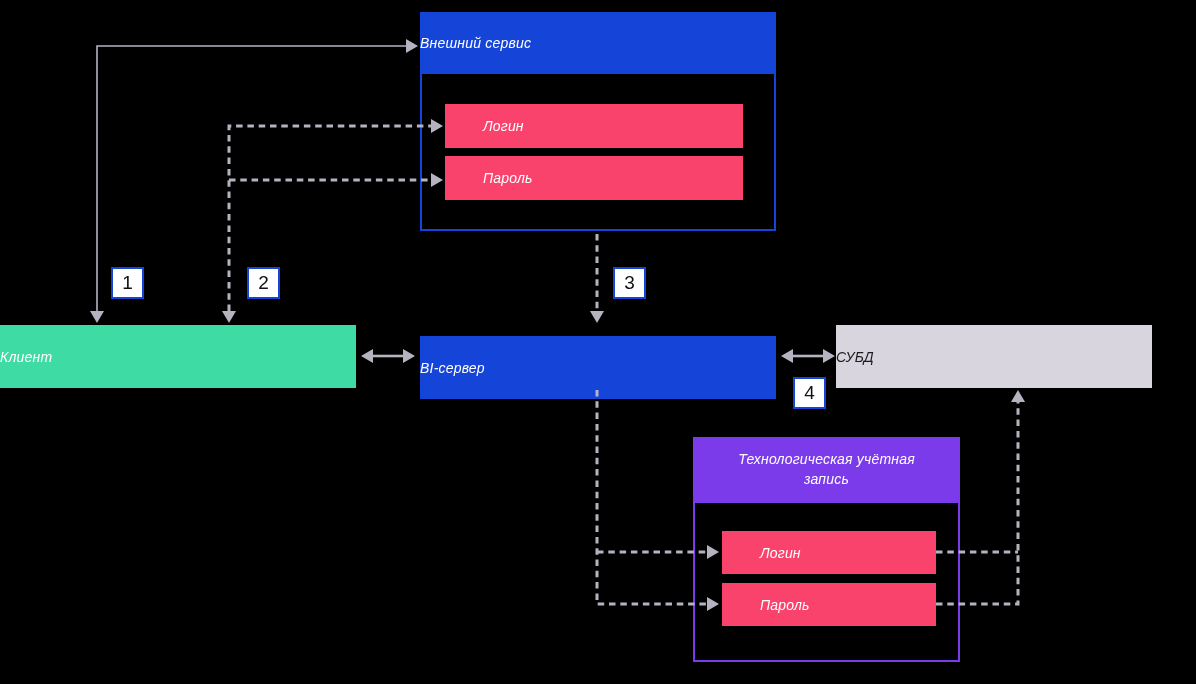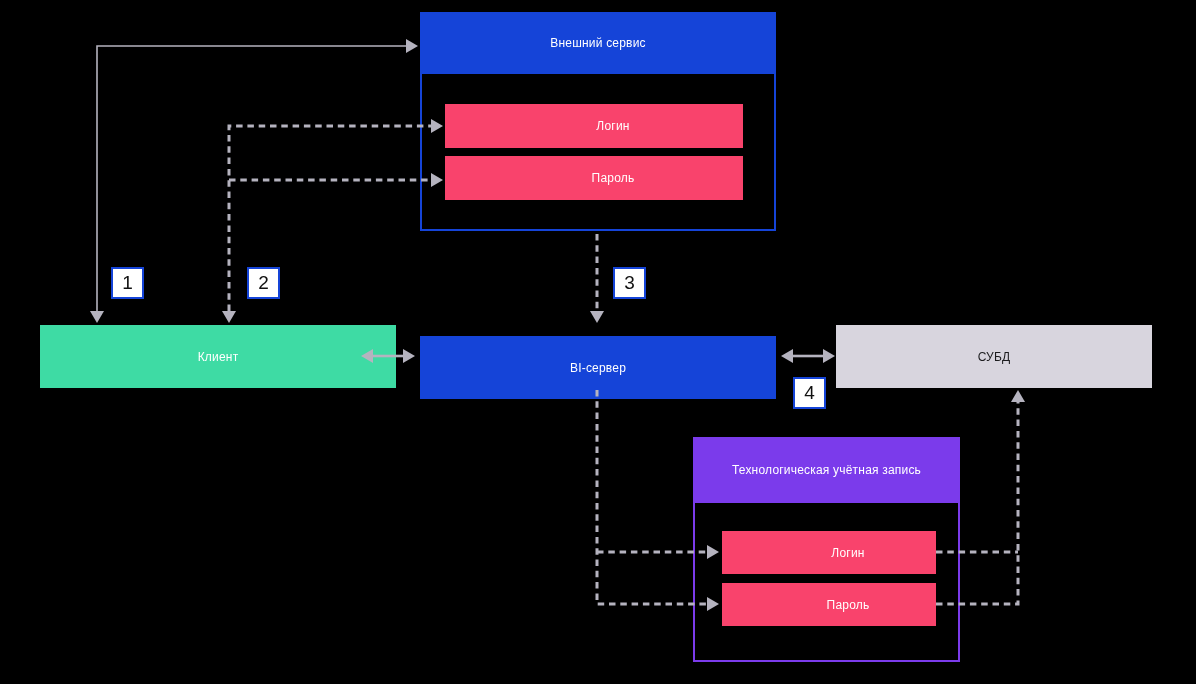--- a/index.html
+++ b/index.html
@@ -16,27 +16,27 @@
   html,body{margin:0;padding:0;background:#000;}
   .stage{
     position:relative;
     width:1196px;height:684px;
     background:var(--background);
     font-family:"Liberation Sans","DejaVu Sans",sans-serif;
     overflow:hidden;
   }
   .abs{position:absolute;box-sizing:border-box;}
   .node{
-    display:flex;align-items:center;justify-content:center;
+    display:flex;align-items:center;
     text-align:center;
     color:var(--white-text);
-    font-size:12px;letter-spacing:.2px;
+    font-size:14px;letter-spacing:.2px;font-style:italic;
   }
   .node.blue{background:var(--blue);}
-  .node.green{background:var(--green);margin-left:40px;}
+  .node.green{background:var(--green);}
   .node.purple{background:var(--purple);line-height:1.4;padding:0 28px;}
   .node.graybox{background:var(--gray-box);color:var(--dark-text);}
   .node.pink{background:var(--pink);padding-left:38px;}
   .container-border{background:transparent;}
   .container-border.blue-border{border:2px solid var(--blue);border-top:none;}
   .container-border.purple-border{border:2px solid var(--purple);border-top:none;}
   .step-label{
     width:33px;height:32px;
     background:#fff;border:2px solid var(--blue);
     color:#111;

